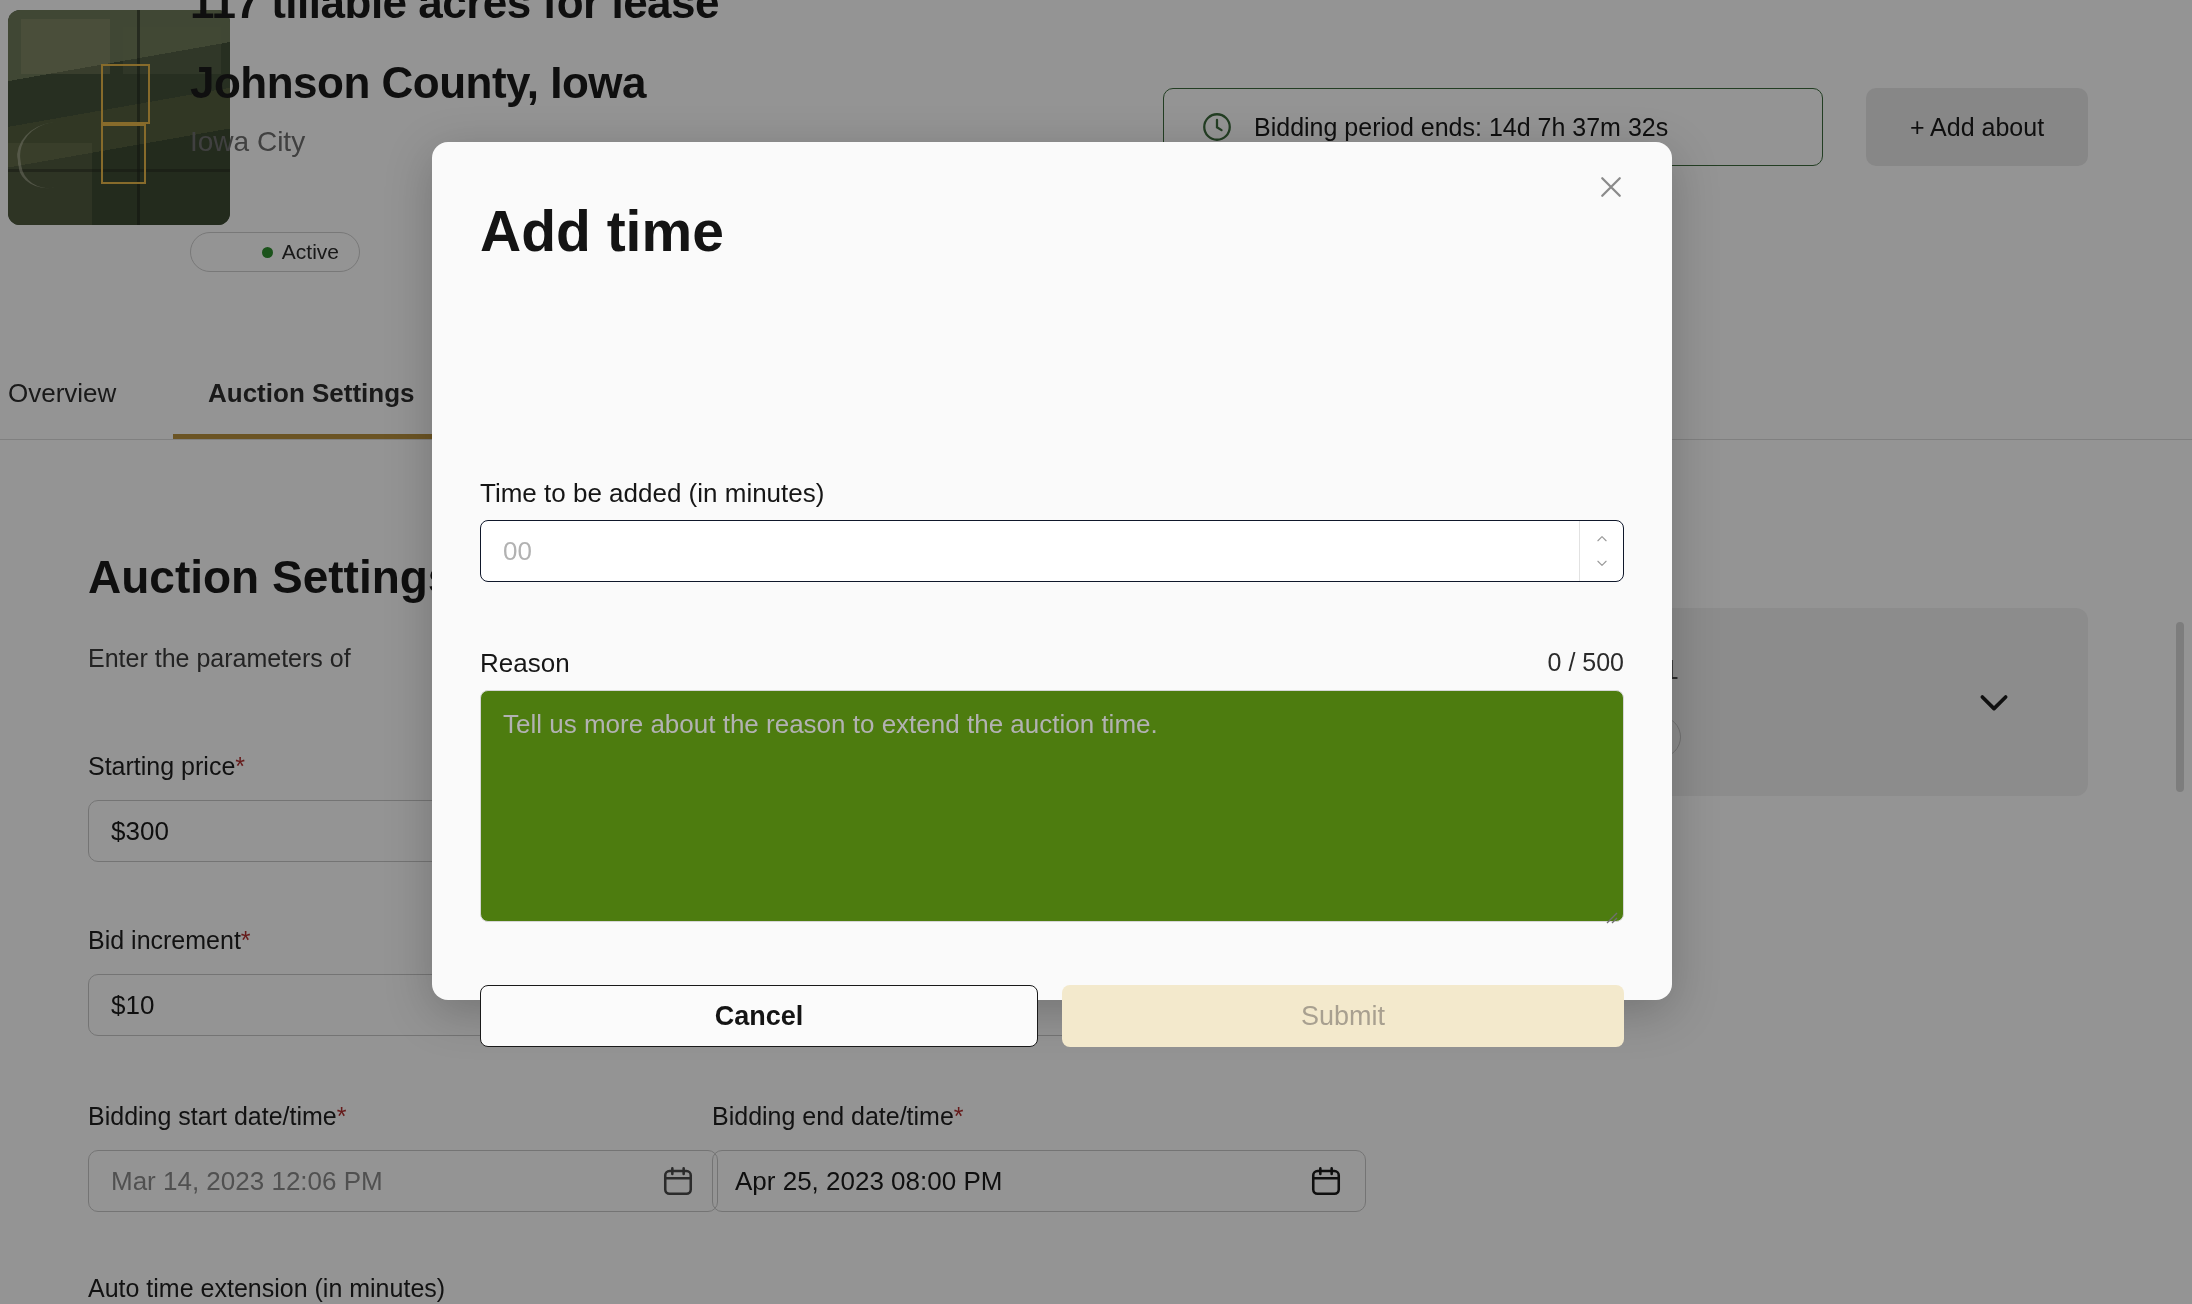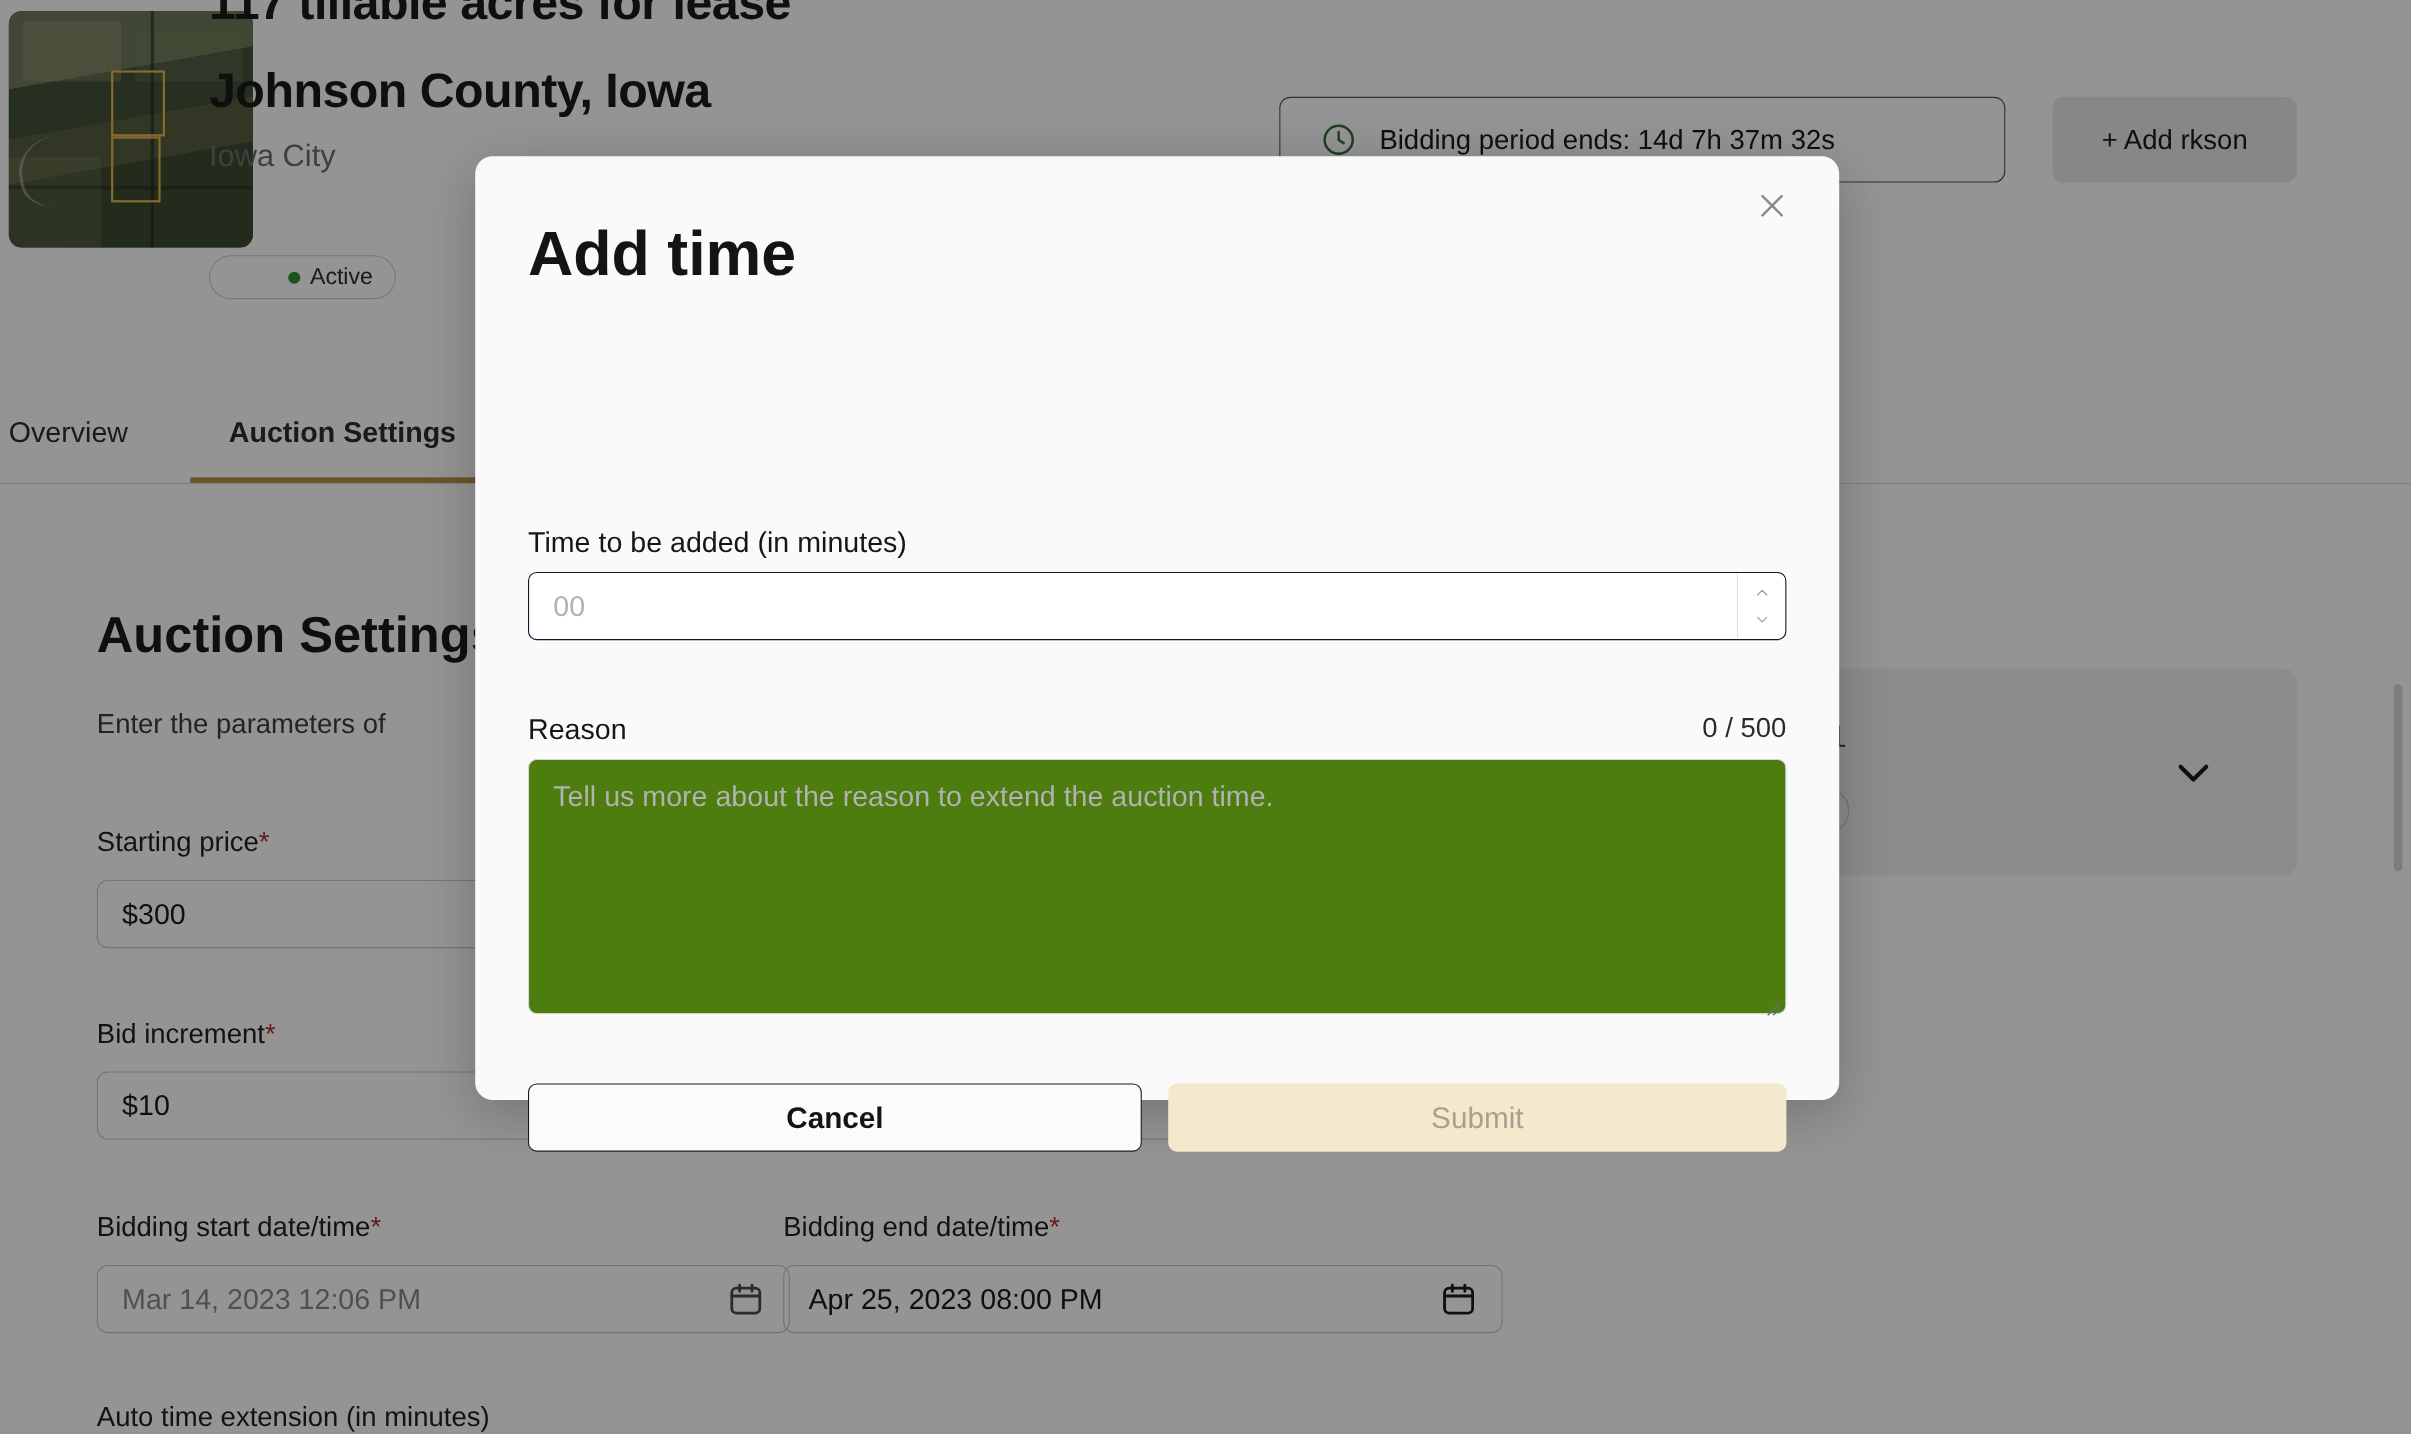--- a/index.html
+++ b/index.html
@@ -288,21 +288,21 @@
     <div class="countdown-pill">
       <span class="clock-icon">
         <svg viewBox="0 0 24 24" width="34" height="34" fill="none" stroke="#3d6b3d" stroke-width="1.6">
           <circle cx="12" cy="12" r="9"></circle>
             <path d="M12 7v5.2l3.2 2" stroke-linecap="round"></path>
         </svg>
       </span>
       <span class="countdown-text">Bidding period ends: 14d 7h 37m 32s</span>
     </div>
 
-    <button class="add-time-btn">+ Add rkson</button>
+    <button class="add-time-btn">+ Add about</button>
   </div>
 
   <div class="tabs">
     <button class="tab tab-overview">Overview</button>
     <button class="tab tab-settings">Auction Settings</button>
     <div class="tab-underline"></div>
   </div>
 
   <div class="settings-heading">Auction Settings</div>
   <div class="settings-sub">Enter the parameters of</div>

